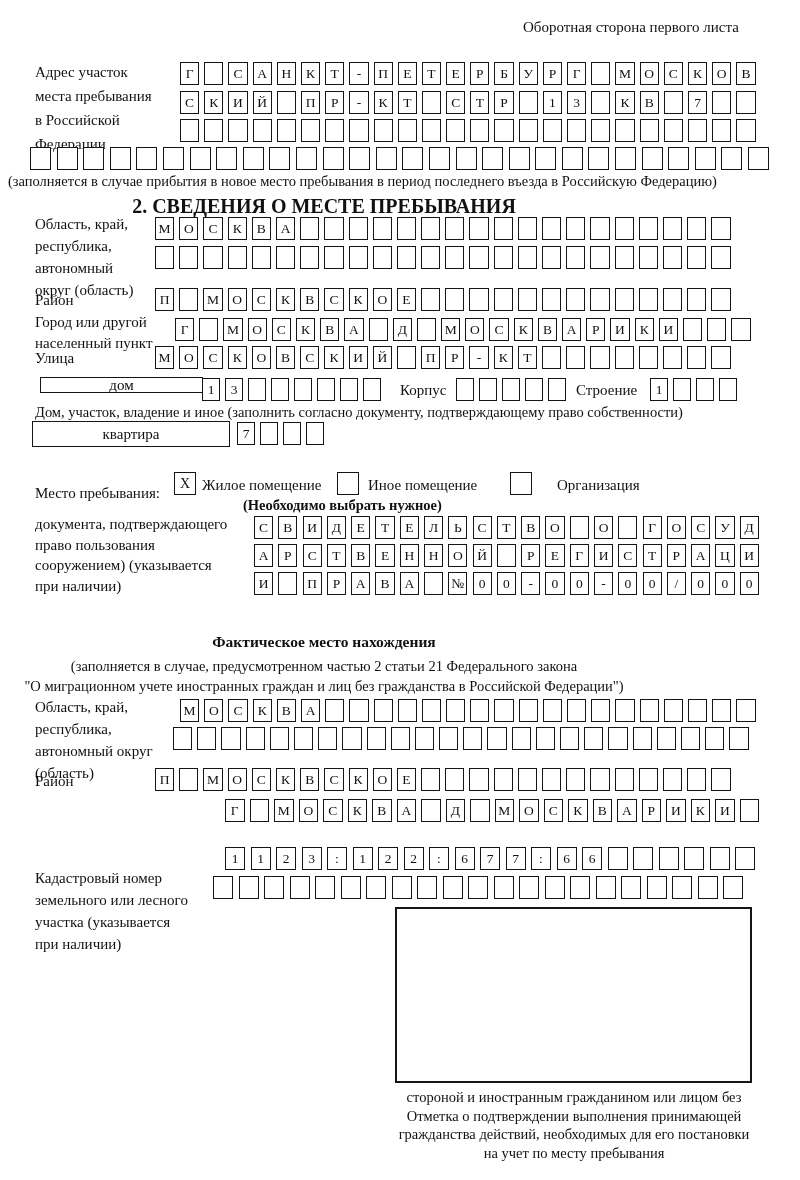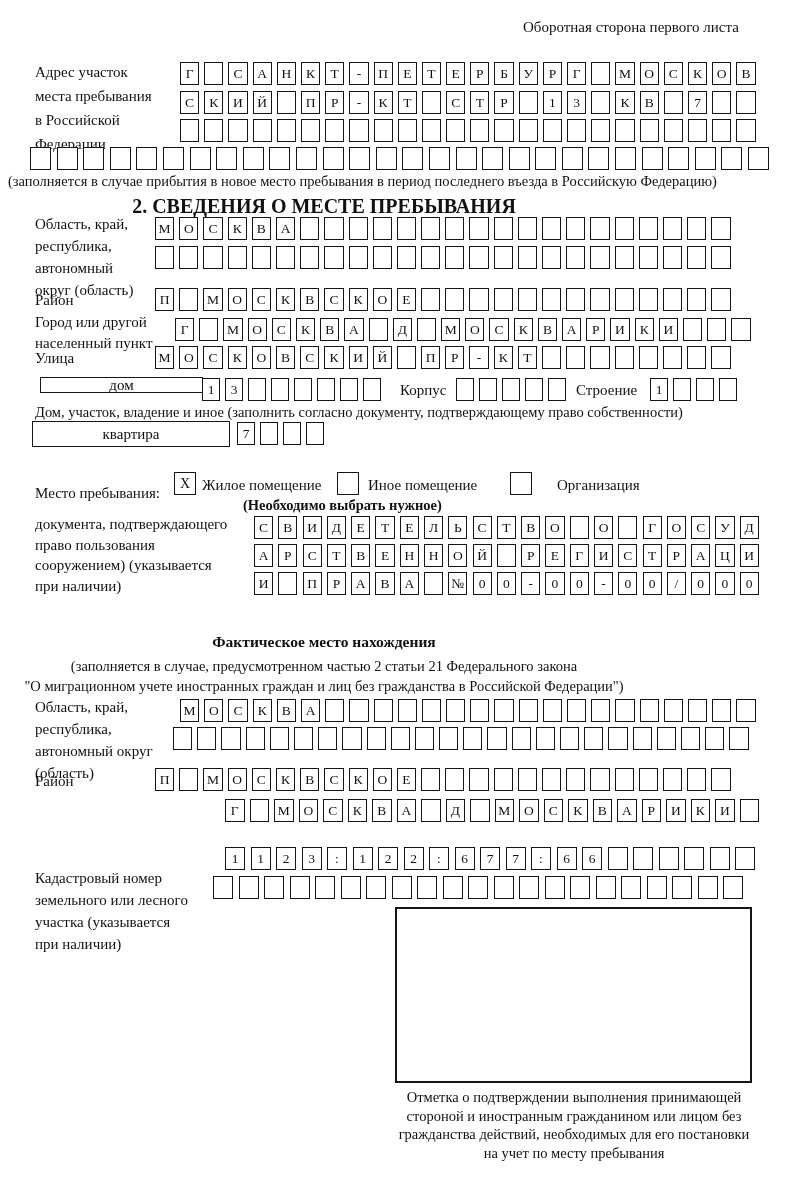--- a/index.html
+++ b/index.html
@@ -590,19 +590,19 @@
       <span class="cell"></span>
       <span class="cell"></span>
       <span class="cell"></span>
       <span class="cell"></span>
       <span class="cell"></span>
       <span class="cell"></span>
     </div>
 
   <div class="bigbox" style="left:395px;top:907px;width:357px;height:176px;"></div>
   <div class="cap mlines" style="left:378px;top:1088px;width:392px;text-align:center;line-height:18.5px;">
+    <div>стороной и иностранным гражданином или лицом без</div>
     <div>Отметка о подтверждении выполнения принимающей</div>
-    <div>стороной и иностранным гражданином или лицом без</div>
     <div>гражданства действий, необходимых для его постановки</div>
     <div>на учет по месту пребывания</div>
   </div>
 
 </div>
 
 </body></html>

